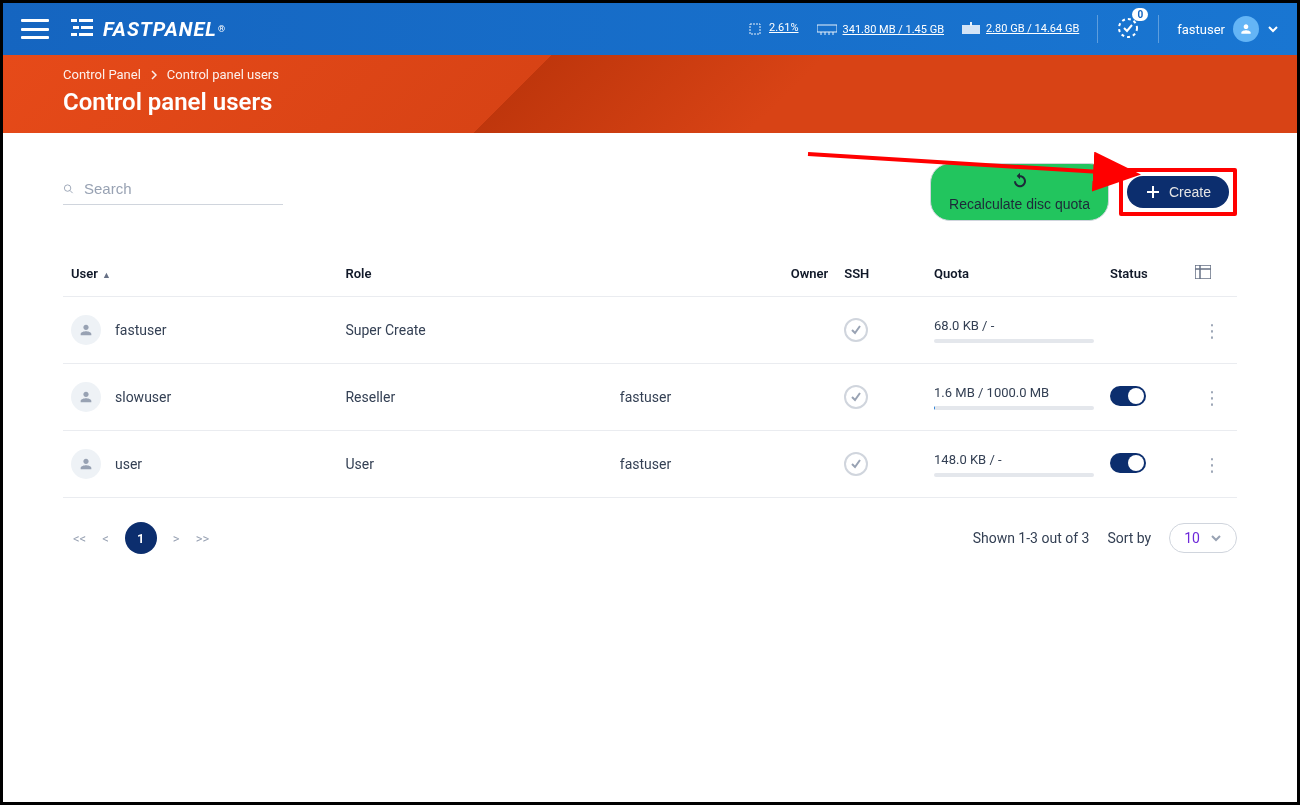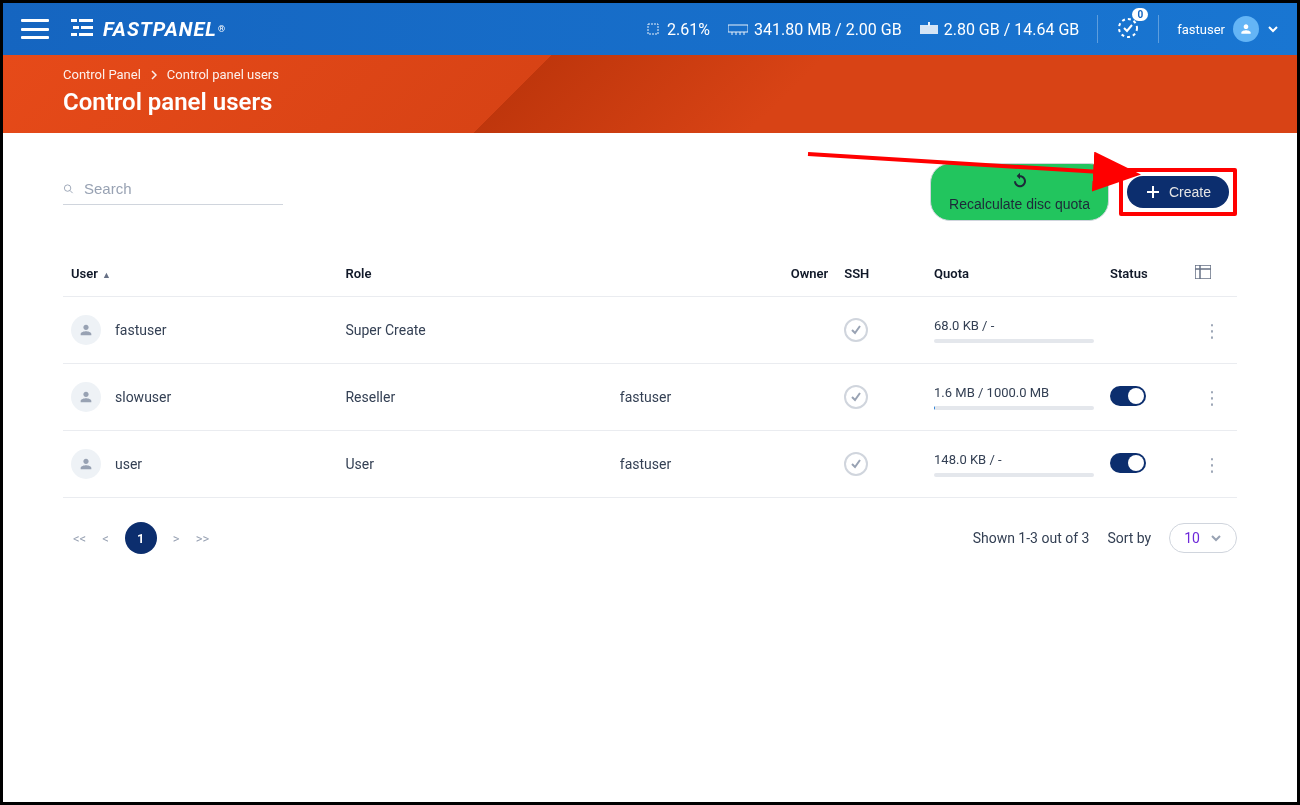--- a/index.html
+++ b/index.html
@@ -4,21 +4,21 @@
 <style>
   * { box-sizing: border-box; margin: 0; padding: 0; }
   body { font-family: -apple-system, BlinkMacSystemFont, 'Segoe UI', Roboto, sans-serif; background: #fff; width: 1300px; height: 805px; border: 3px solid #000; position: relative; overflow: hidden; }
   .topbar { height: 52px; background: linear-gradient(to right, #1565c0, #1976d2); display: flex; align-items: center; padding: 0 18px; color: #fff; font-size: 13px; }
   .hamburger { width: 28px; height: 20px; cursor: pointer; display: flex; flex-direction: column; justify-content: space-between; margin-right: 22px; }
   .hamburger div { height: 3px; background: #fff; border-radius: 1px; }
   .logo { display: flex; align-items: center; font-size: 20px; font-weight: 700; letter-spacing: 1px; font-style: italic; }
   .logo svg { margin-right: 6px; }
   .logo sup { font-size: 9px; font-style: normal; margin-left: 1px; vertical-align: top; }
   .topbar-right { margin-left: auto; display: flex; align-items: center; gap: 18px; }
-  .stat { display: flex; align-items: center; gap: 6px; font-size: 16px; }
+  .stat { display: flex; align-items: flex-start; gap: 6px; font-size: 11px; text-decoration: underline; }
   .stat svg { opacity: 0.9; }
   .divider-v { width: 1px; height: 28px; background: rgba(255,255,255,0.3); }
   .notif-wrap { position: relative; }
   .notif-badge { position: absolute; top: -8px; right: -8px; background: #fff; color: #1565c0; border-radius: 10px; font-size: 10px; font-weight: bold; padding: 1px 5px; min-width: 16px; text-align: center; }
   .user-menu { display: flex; align-items: center; gap: 8px; cursor: pointer; }
   .avatar { width: 26px; height: 26px; border-radius: 50%; background: #64b5f6; display: flex; align-items: center; justify-content: center; }
   .avatar svg { fill: #fff; }
   
   .orange-header { background: #d84315; background-image: linear-gradient(135deg, #e64a19 0%, #d84315 40%, #bf360c 40%, #d84315 60%), linear-gradient(45deg, rgba(255,87,34,0.3) 25%, transparent 25%); background-size: 100% 100%, 200px 200px; height: 78px; padding: 12px 60px; color: #fff; }
   .breadcrumb { font-size: 13px; display: flex; align-items: center; gap: 10px; opacity: 0.92; }
@@ -94,21 +94,21 @@
       <span>2.61%</span>
     </div>
     <div class="stat">
       <svg width="20" height="12" viewBox="0 0 20 12">
           <rect x="0" y="2" width="20" height="7" fill="none" stroke="#fff"></rect>
           <line x1="4" y1="9" x2="4" y2="12" stroke="#fff"></line>
           <line x1="8" y1="9" x2="8" y2="12" stroke="#fff"></line>
           <line x1="12" y1="9" x2="12" y2="12" stroke="#fff"></line>
           <line x1="16" y1="9" x2="16" y2="12" stroke="#fff"></line>
         </svg>
-      <span>341.80 MB / 2.00 GB</span>
+      <span>341.80 MB / 1.45 GB</span>
     </div>
     <div class="stat">
       <svg width="18" height="14" viewBox="0 0 18 14">
           <rect x="0" y="3" width="18" height="9" fill="#fff" opacity="0.9"></rect>
           <rect x="8" y="0" width="2" height="4" fill="#fff"></rect>
         </svg>
       <span>2.80 GB / 14.64 GB</span>
     </div>
     <div class="divider-v"></div>
     <div class="notif-wrap">

